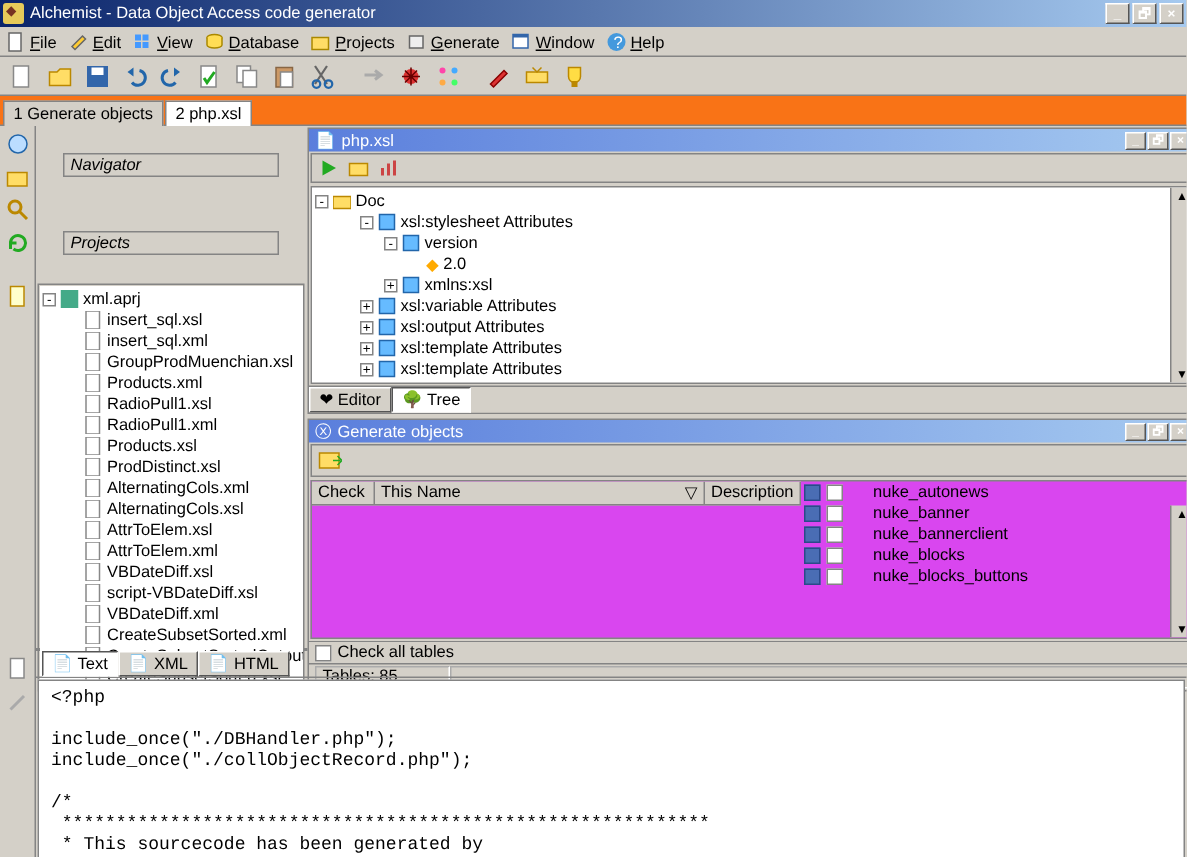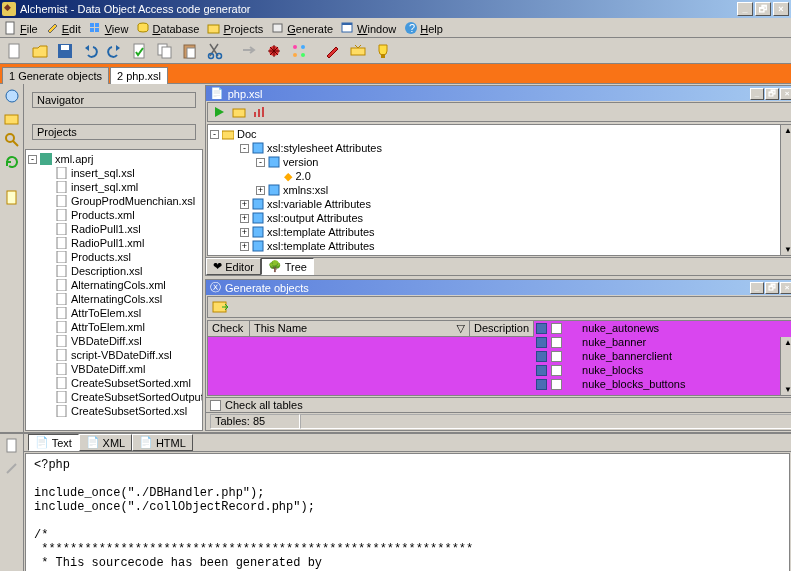--- a/index.html
+++ b/index.html
@@ -21,21 +21,21 @@
 .tab.active { background: #fff; }
 .workspace { display: grid; grid-template-columns: 24px 180px 1fr; grid-template-rows: 1fr; height: 348px; }
 .vbar { background: #d4d0c8; border-right: 1px solid #848484; display: flex; flex-direction: column; align-items: center; padding-top: 4px; gap: 6px; }
 .vbar-icon { width: 16px; height: 16px; }
 .panel { border: 1px solid #848484; background: #d4d0c8; display: flex; flex-direction: column; margin: 1px; }
 .panel-title { background: #848484; color: #fff; padding: 1px 4px; height: 15px; display: flex; align-items: center; }
 .panel-title.blue { background: linear-gradient(to right, #5a7edc, #a6caf0); }
 .panel-title .sm-winbtns { margin-left: auto; display: flex; gap: 1px; }
 .panel-title .sm-winbtns .winbtn { width: 14px; height: 12px; font-size: 8px; line-height: 10px; }
 .nav-panel { display: flex; flex-direction: column; height: 100%; }
-.subhead { border: 1px solid #848484; background: #d4d0c8; padding: 1px 4px; margin: 8px; }
+.subhead { border: 1px solid #848484; background: #d4d0c8; padding: 1px 4px; margin: 18px; font-style: italic; }
 .tree { background: #fff; border: 1px solid #848484; margin: 1px; flex: 1; overflow: auto; padding: 2px; }
 .tree-row { white-space: nowrap; display: flex; align-items: center; height: 14px; }
 .tree-indent2 { padding-left: 28px; }
 .tree-toggle { width: 9px; height: 9px; border: 1px solid #848484; background: #fff; font-size: 9px; line-height: 7px; text-align: center; margin-right: 3px; }
 .tree-icon { width: 12px; height: 12px; margin-right: 3px; display: inline-block; }
 .right-col { display: flex; flex-direction: column; }
 .phpxsl { flex: 0 0 160px; display: flex; flex-direction: column; }
 .subtoolbar { background: #d4d0c8; border: 1px solid #848484; height: 20px; display: flex; align-items: center; padding: 0 4px; gap: 6px; margin: 1px; }
 .xsl-tree-wrap { background: #fff; border: 1px solid #848484; margin: 1px; flex: 1; position: relative; overflow: hidden; }
 .xsl-tree { padding: 2px; }
@@ -354,21 +354,21 @@
               </svg>
             </span>
             <span>Products.xsl</span>
           </div>
           <div class="tree-row tree-indent2">
             <span class="tree-icon">
               <svg width="12" height="12">
                 <rect x="1" y="0" width="9" height="12" fill="#fff" stroke="#888"></rect>
               </svg>
             </span>
-            <span>Description.xsl</span>
+            <span>ProdDistinct.xsl</span>
           </div>
           <div class="tree-row tree-indent2">
             <span class="tree-icon">
               <svg width="12" height="12">
                 <rect x="1" y="0" width="9" height="12" fill="#fff" stroke="#888"></rect>
               </svg>
             </span>
             <span>AlternatingCols.xml</span>
           </div>
           <div class="tree-row tree-indent2">

